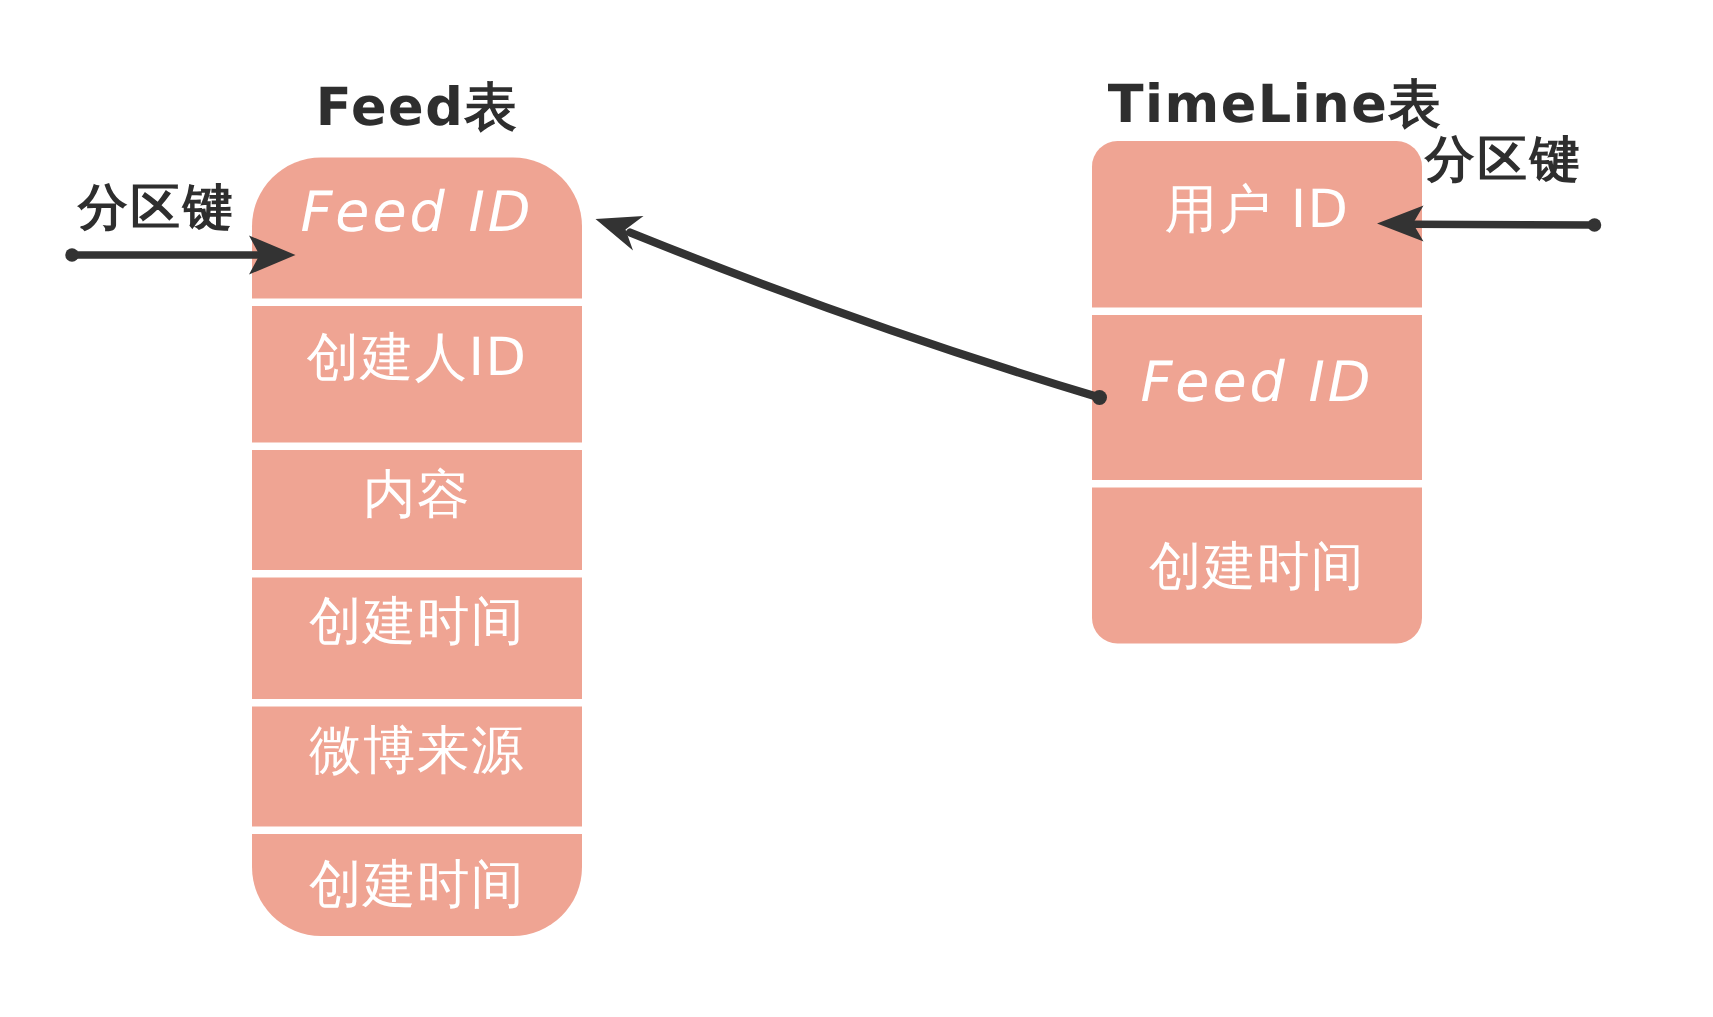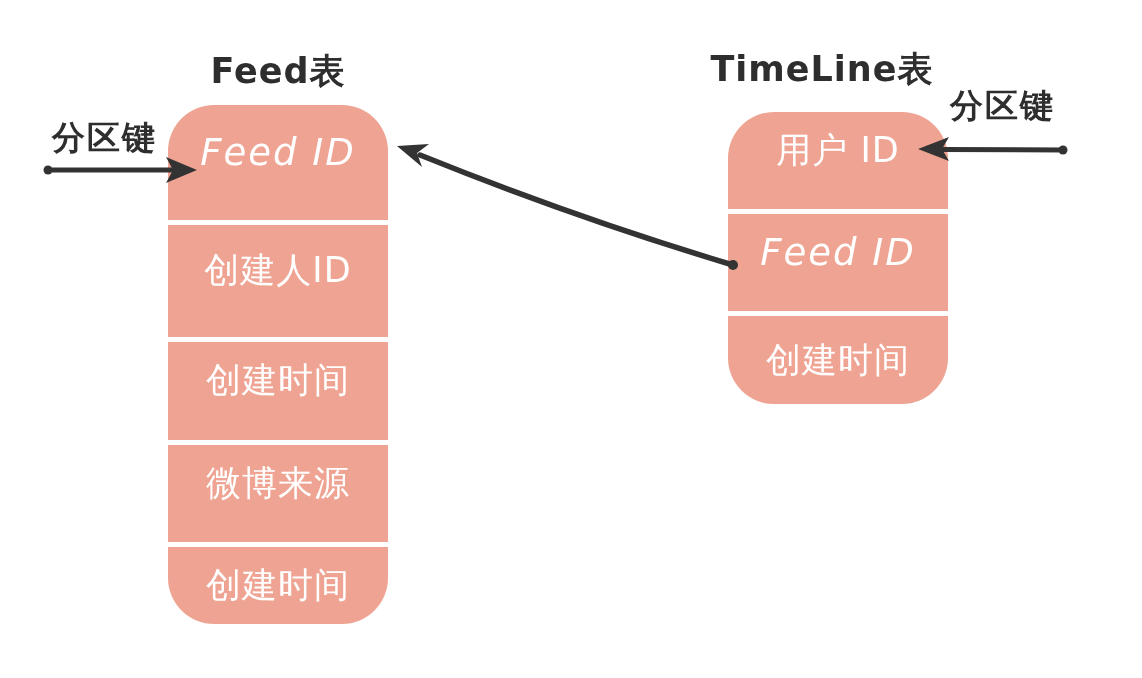--- a/index.html
+++ b/index.html
@@ -15,21 +15,21 @@
   .table-box{
     position:absolute;
     background:#EFA493;
     border-radius:46px;
     display:flex;
     flex-direction:column;
     overflow:hidden;
     gap:21px;
   }
   .feed-box{left:168px;top:63px;width:220px;height:519px;}
-  .timeline-box{left:728px;top:70px;width:220px;height:292px;}
+  .timeline-box{left:728px;top:52px;width:220px;height:335px;border-radius:17px;}
   .table-row{
     display:flex;align-items:center;justify-content:center;
     color:#ffffff;
     font-size:35px;
     letter-spacing:1px;
     box-sizing:border-box;
   }
   .table-row + .table-row{border-top:5px solid #ffffff;}
   .latin{font-style:italic;font-size:37px;letter-spacing:2px;}
   
@@ -45,21 +45,21 @@
   
   .table-title{
     position:absolute;
     text-align:center;
     font-size:35px;
     font-weight:bold;
     color:#2E2E2E;
     letter-spacing:1px;
   }
   .feed-title{left:148px;top:6px;width:260px;}
-  .timeline-title{left:692px;top:4px;width:260px;}
+  .timeline-title{left:720px;top:4px;width:260px;}
   .pk-label{
     position:absolute;
     font-size:33px;
     font-weight:bold;
     color:#2E2E2E;
     letter-spacing:2px;
   }
   .pk-left{left:52px;top:74px;}
   .pk-right{left:950px;top:42px;}
   .relation-label{
@@ -87,20 +87,21 @@
 <body>
 
 <div class="canvas">
 
   <div class="table-title feed-title">Feed表</div>
   <div class="table-title timeline-title">TimeLine表</div>
 
   <div class="table-box feed-box">
     <div class="table-row latin">Feed ID</div>
     <div class="table-row">创建人ID</div>
+    <div class="table-row">内容</div>
     <div class="table-row">创建时间</div>
     <div class="table-row">微博来源</div>
     <div class="table-row">创建时间</div>
   </div>
 
   <div class="table-box timeline-box">
     <div class="table-row">用户 ID</div>
     <div class="table-row latin">Feed ID</div>
     <div class="table-row">创建时间</div>
   </div>

